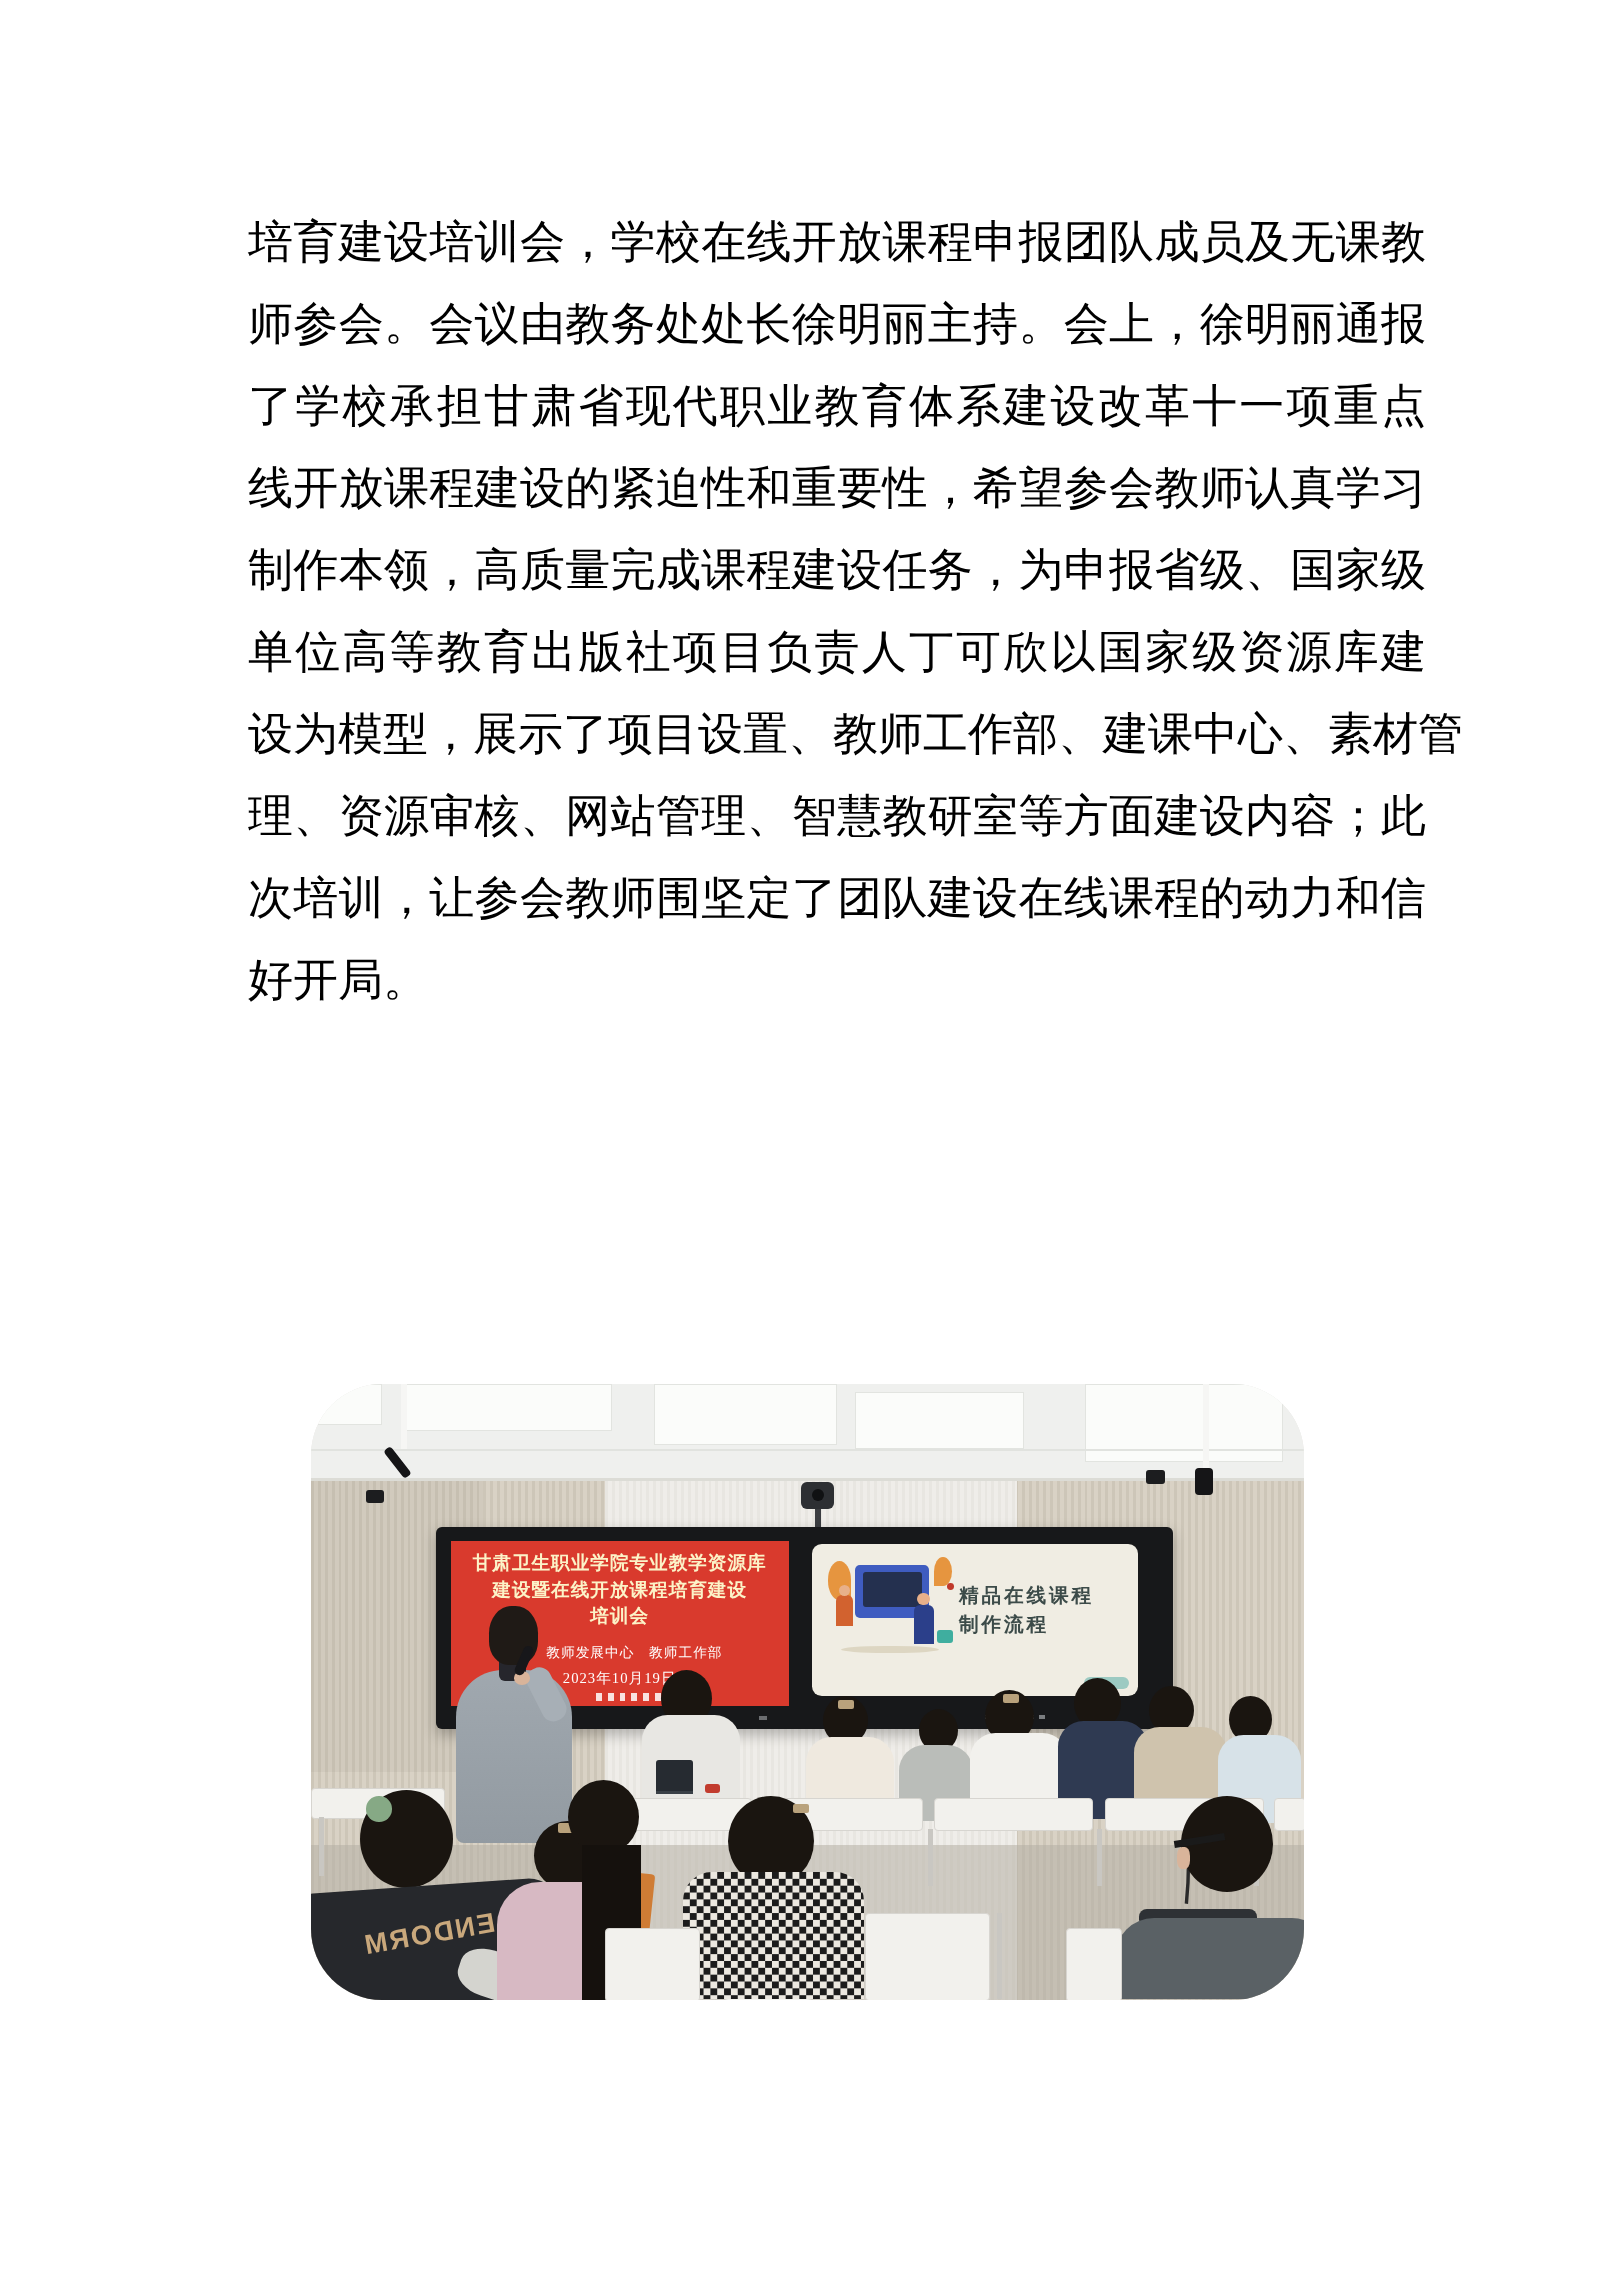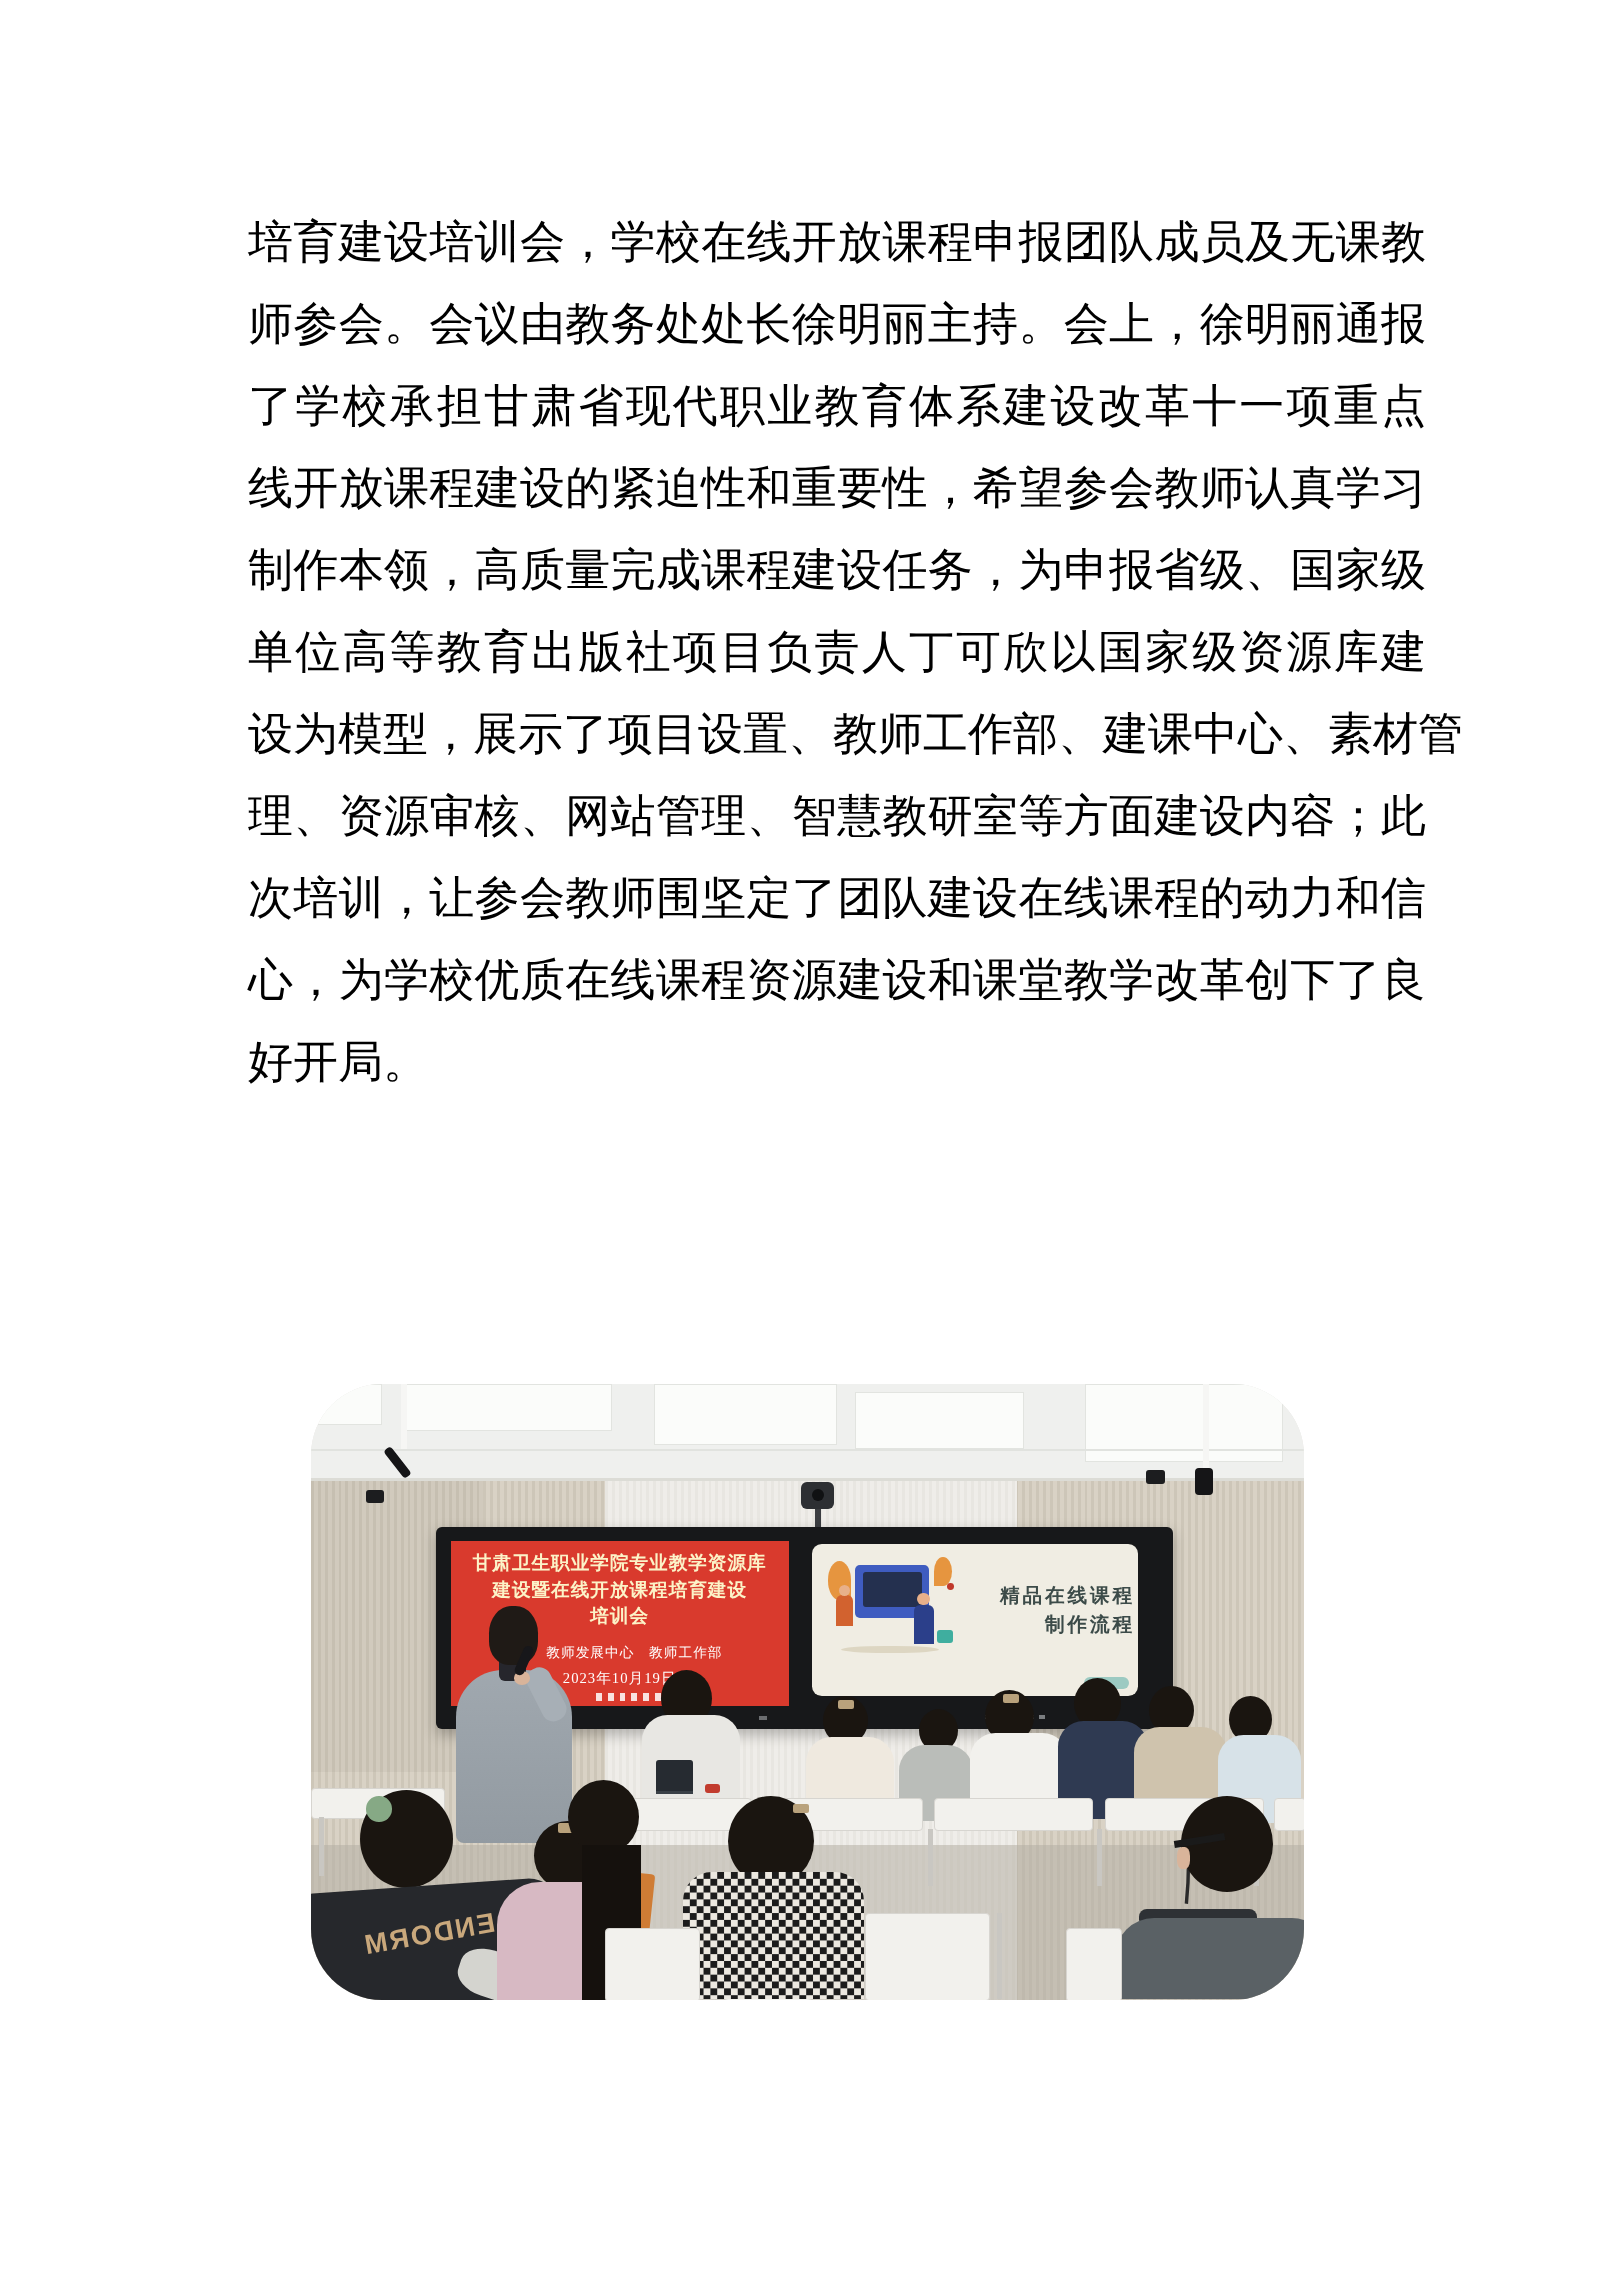--- a/index.html
+++ b/index.html
@@ -53,21 +53,21 @@
     text-align:center;
   }
   .rs-title{font-weight:bold;font-size:18.6px;line-height:26.5px;letter-spacing:1px;}
   .rs-org{margin-top:13.7px;font-size:13.7px;letter-spacing:1px;}
   .rs-date{margin-top:6.9px;font-size:14.7px;letter-spacing:1px;}
   .rs-marks{position:absolute;left:145px;bottom:4.9px;width:71px;height:7.8px;
     background:repeating-linear-gradient(90deg,rgba(255,255,255,.85) 0 5.9px,transparent 5.9px 11.8px);}
   .white-slide{
     position:absolute;left:376px;top:16.7px;width:326px;height:152px;border-radius:9.8px;overflow:hidden;
   }
-  .ws-text{position:absolute;left:147px;top:37px;width:176px;text-align:right;font-weight:bold;letter-spacing:2.9px;}
+  .ws-text{position:absolute;left:147px;top:37px;width:176px;text-align:left;font-weight:bold;letter-spacing:2.9px;}
   .ws-line{font-size:19.6px;line-height:29px;}
   .teal-band{position:absolute;border-radius:5.9px;}
   
   .spk-coat{left:145px;top:286px;width:116px;height:173px;background:linear-gradient(180deg,#a0a8af,#929aa1);border-radius:47px 47px 7.8px 7.8px;}
   .spk-arm{left:223px;top:282px;width:24.5px;height:57px;background:#a7afb6;border-radius:11.8px;transform:rotate(-27deg);}
   .spk-collar{left:188px;top:271px;width:27.4px;height:25.5px;background:#26262c;border-radius:5.9px;}
   .spk-hair{left:178px;top:222px;width:49px;height:59px;background:#1f1a16;border-radius:46% 46% 40% 40%;}
   .spk-face{left:187px;top:239px;width:28px;height:34px;background:#d9b49a;border-radius:42%;}
   .spk-glasses{left:188px;top:252px;width:26.5px;height:2.9px;background:#3a3732;}
   .spk-mic{left:208px;top:261px;width:9.8px;height:31px;background:#17171a;border-radius:4.9px;transform:rotate(24deg);}
@@ -101,21 +101,20 @@
   <div class="article">
     <div class="art-line">培育建设培训会，学校在线开放课程申报团队成员及无课教</div>
     <div class="art-line">师参会。会议由教务处处长徐明丽主持。会上，徐明丽通报</div>
     <div class="art-line">了学校承担甘肃省现代职业教育体系建设改革十一项重点</div>
     <div class="art-line">线开放课程建设的紧迫性和重要性，希望参会教师认真学习</div>
     <div class="art-line">制作本领，高质量完成课程建设任务，为申报省级、国家级</div>
     <div class="art-line">单位高等教育出版社项目负责人丁可欣以国家级资源库建</div>
     <div class="art-line">设为模型，展示了项目设置、教师工作部、建课中心、素材管</div>
     <div class="art-line">理、资源审核、网站管理、智慧教研室等方面建设内容；此</div>
     <div class="art-line">次培训，让参会教师围坚定了团队建设在线课程的动力和信</div>
-    <div class="art-line">心，为学校优质在线课程资源建设和课堂教学改革创下了良</div>
     <div class="art-line last">好开局。</div>
   </div>
 
   <figure class="photo">
 
     <div class="abs wall-side wall-left"></div>
     <div class="abs wall-side wall-right"></div>
     <div class="abs wall-left-upper"></div>
     <div class="abs wall-center"></div>
     <div class="abs floor"></div>

